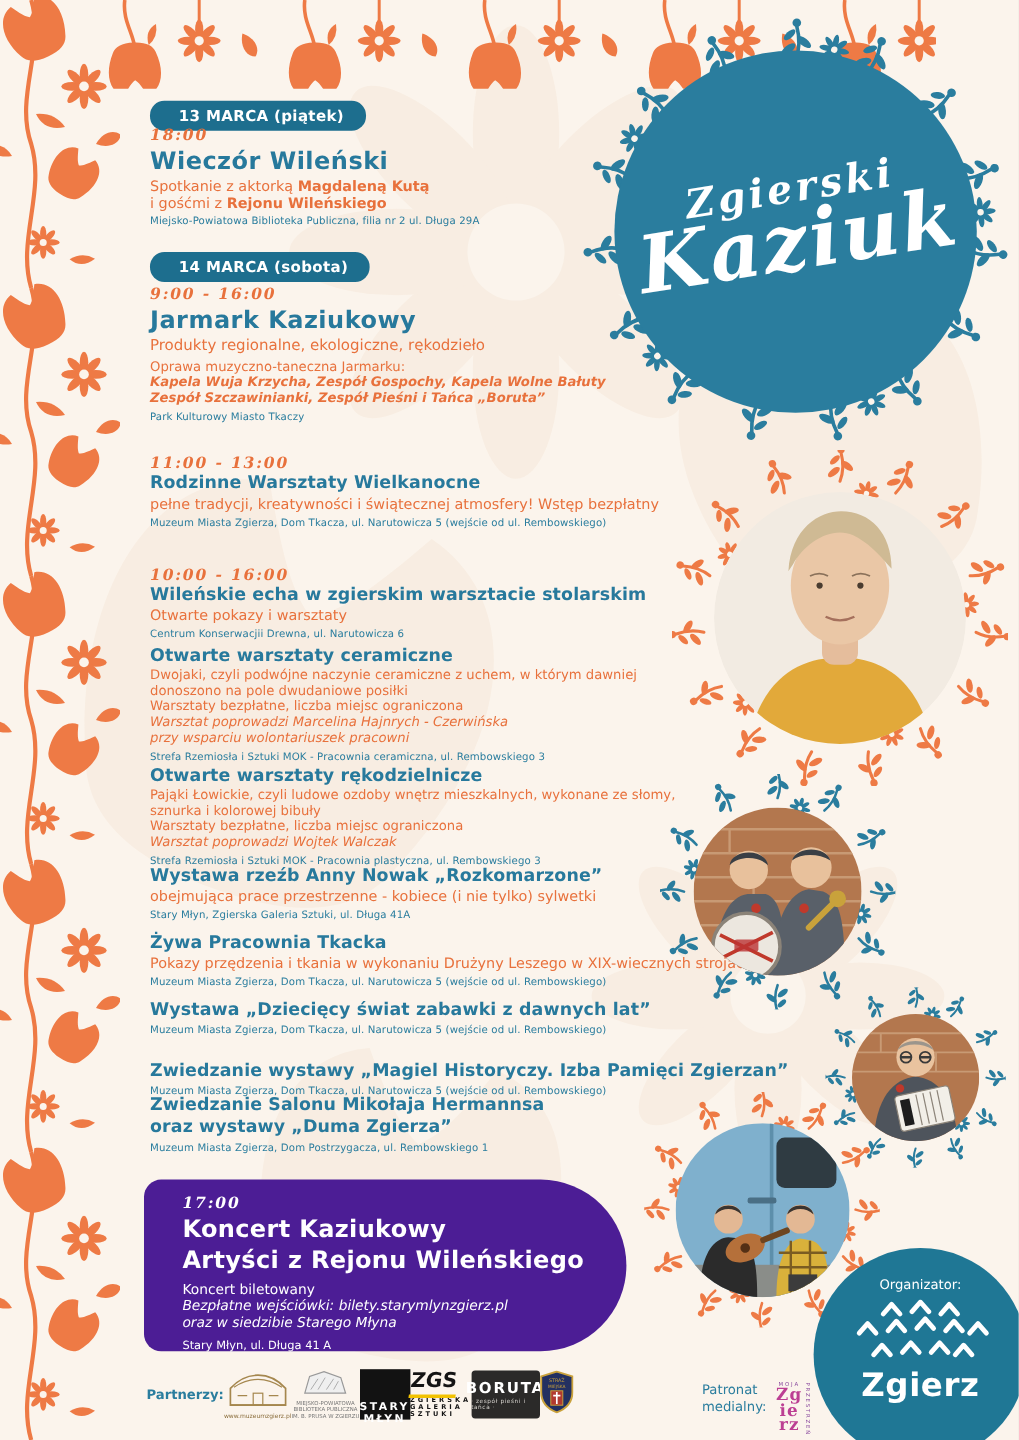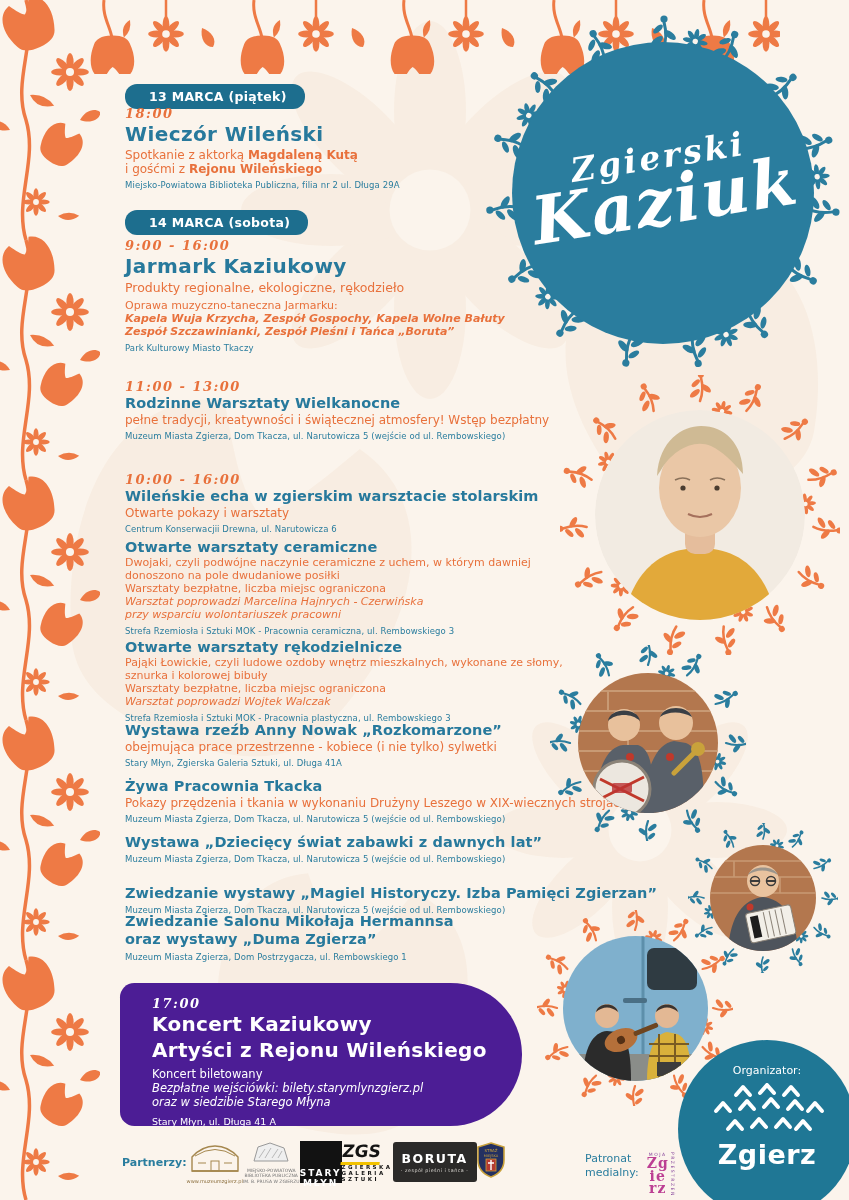--- a/index.html
+++ b/index.html
@@ -53,21 +53,21 @@
   .p-label{font-size:11px;font-weight:bold;color:#2a7d9e;}
   .logo-cap{font-size:5px;color:#8a6d3b;text-align:center;margin-top:1px;}
   .lib-cap{font-size:4.5px;color:#777;text-align:center;line-height:1.2;}
   .logo-sm{width:42px;height:42px;background:#121212;color:#fff;display:flex;flex-direction:column;
            align-items:center;justify-content:center;font-weight:bold;letter-spacing:2px;}
   .logo-sm .l1{font-size:9px;margin-top:32px;} .logo-sm .l2{font-size:9px;}
   .logo-zgs{color:#141414;line-height:1.1;}
   .logo-zgs .abbr{font-size:17px;font-weight:bold;transform:skewX(-8deg);display:inline-block;
                   border-bottom:3px solid #f2c200;padding-bottom:1px;}
   .logo-zgs .zl{font-size:5.5px;letter-spacing:2.5px;font-weight:bold;}
-  .logo-boruta{width:84px;height:40px;background:#2b2a29;border-radius:3px;color:#fff;display:flex;
+  .logo-boruta{width:57px;height:40px;background:#2b2a29;border-radius:3px;color:#fff;display:flex;
                flex-direction:column;align-items:center;justify-content:center;}
   .logo-boruta .bn{font-size:12.5px;font-weight:bold;letter-spacing:1.5px;}
   .logo-boruta .bs{font-size:4.8px;color:#d8d5d0;letter-spacing:.5px;margin-top:2px;}
   .patronat{position:absolute;left:585px;top:1152px;display:flex;gap:8px;z-index:6;}
   .pat-label{font-size:11px;color:#2a7d9e;line-height:1.25;}
   .pat-logo{display:flex;align-items:flex-start;gap:1px;}
   .pat-main{font-family:"DejaVu Serif","Liberation Serif",serif;font-weight:bold;font-size:14px;
             line-height:.9;color:#bc3f93;letter-spacing:1px;text-align:center;}
   .pat-top{font-size:4.5px;color:#8a4a9e;letter-spacing:1.5px;text-align:center;}
   .pat-side{writing-mode:vertical-rl;font-size:4.5px;color:#8a4a9e;letter-spacing:1.5px;}

